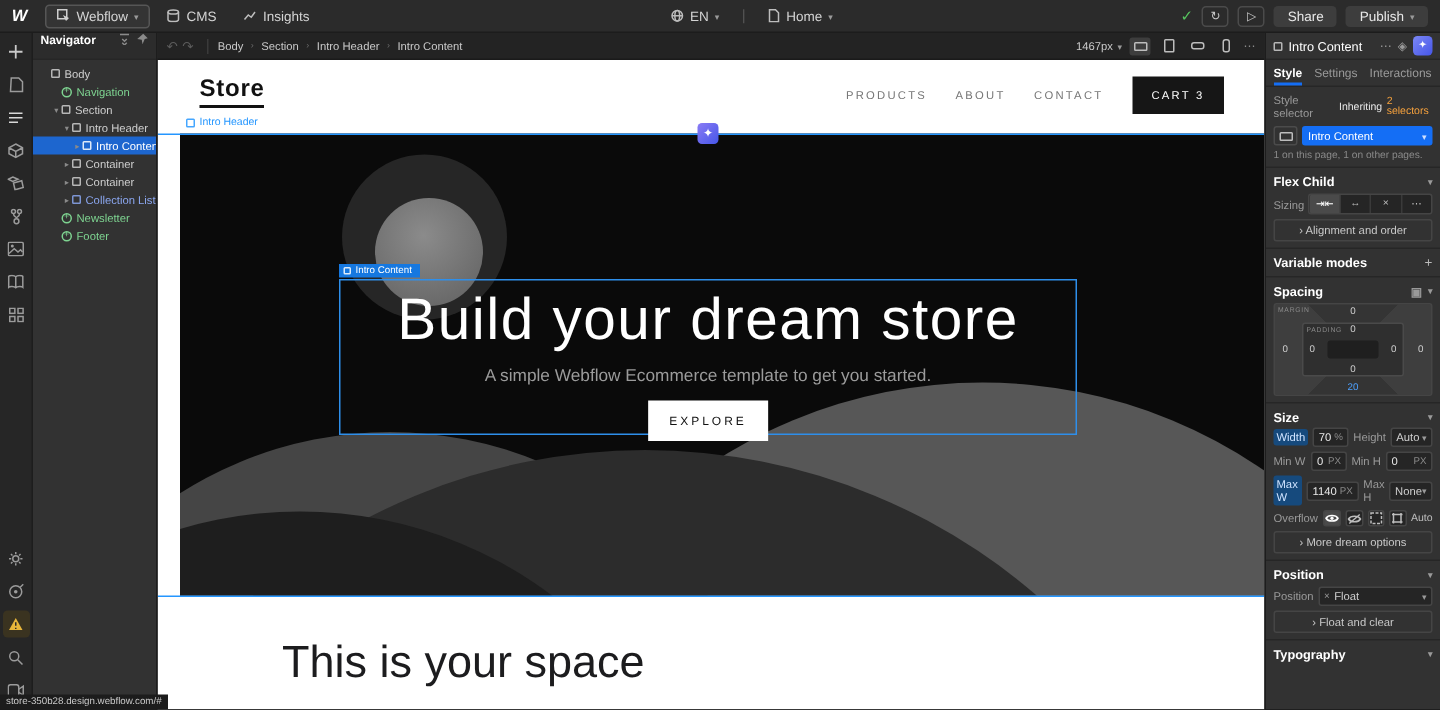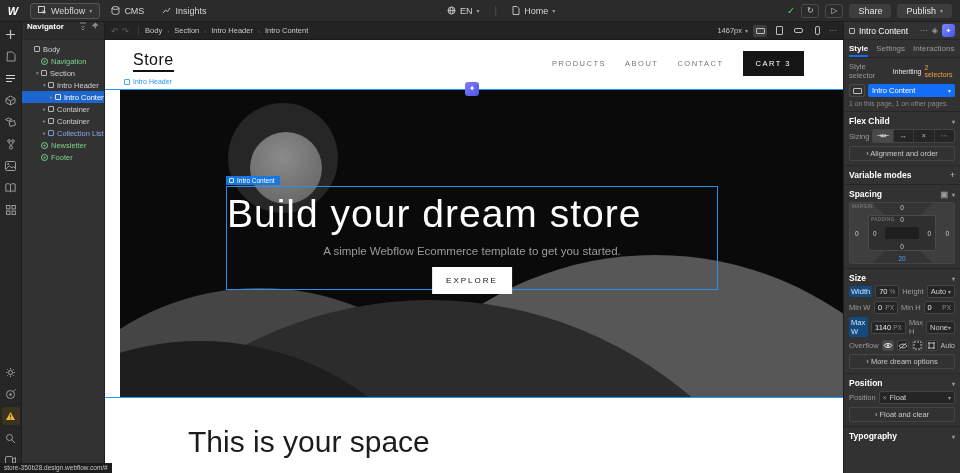--- a/index.html
+++ b/index.html
@@ -55,40 +55,40 @@
   .dev.active { background:#3d3d3d; }
   .dev i { display:block; border:1px solid #bdbdbd; }
   .d-desktop{ width:9px; height:6px; border-radius:1px; }
   .d-tablet{ width:7px; height:9px; border-radius:1px; }
   .d-land{ width:9px; height:5px; border-radius:2px; }
   .d-port{ width:5px; height:9px; border-radius:2px; }
   .dots { color:#8a8a8a; font-size:8px; cursor:pointer; }
 
   
   #canvas { position:absolute; left:105px; top:40px; width:738px; height:433px; background:#ffffff; overflow:hidden; z-index:10; }
-  .store-brand { position:absolute; left:28px; top:11px; font-size:16px; font-weight:normal; color:#111; border-bottom:2.5px solid #111; padding-bottom:1px; letter-spacing:.5px; cursor:pointer; }
-  .store-nav { position:absolute; right:39px; top:11px; display:flex; align-items:center; gap:19px; }
+  .store-brand { position:absolute; left:28px; top:11px; font-size:16px; font-weight:bold; color:#111; border-bottom:2.5px solid #111; padding-bottom:1px; letter-spacing:.5px; cursor:pointer; }
+  .store-nav { position:absolute; right:27px; top:11px; display:flex; align-items:center; gap:19px; }
   .store-link { font-size:7.5px; letter-spacing:1.5px; color:#757575; cursor:pointer; }
   .cart-btn { background:#161616; color:#fff; font-size:7.5px; letter-spacing:1.5px; padding:8px 13px; cursor:pointer; }
   .sec-label { position:absolute; left:19px; top:38px; display:flex; align-items:center; gap:3px; color:#2496ff; font-size:7px; cursor:pointer; }
   .sec-label .tree-box { width:6px; height:6px; border-color:#2496ff; margin-right:0; }
   .sel-line { position:absolute; left:0; width:738px; height:1px; background:#2496ff; z-index:5; }
   .add-handle { position:absolute; left:360px; top:42px; width:14px; height:14px; border-radius:3px; background:linear-gradient(135deg,#8a7bf5,#4656e8); color:#fff; font-size:8px; line-height:14px; text-align:center; z-index:6; cursor:pointer; }
   .hero { position:absolute; left:15px; top:49px; width:723px; height:308px; background:#0a0a0a; overflow:hidden; }
   .circ-outer { position:absolute; left:108px; top:14px; width:110px; height:110px; border-radius:50%; background:#262626; }
   .circ-inner { position:absolute; left:130px; top:43px; width:72px; height:72px; border-radius:50%; background:radial-gradient(circle at 45% 35%, #8b8b8b, #686868 80%); }
   .wave { position:absolute; border-radius:50%; }
   .w-light { left:205px; top:166px; width:660px; height:660px; background:#575757; }
   .w-mid { left:-120px; top:199px; width:520px; height:520px; background:#454545; }
   .w-dark { left:-90px; top:211px; width:800px; height:800px; background:#2c2c2c; }
   .w-darkest { left:-200px; top:252px; width:560px; height:560px; background:#1e1e1e; }
   .content-tag { position:absolute; left:106px; top:87px; background:#1678e0; color:#fff; font-size:6.5px; padding:1px 5px 1px 3px; display:flex; align-items:center; gap:3px; z-index:4; cursor:pointer; }
   .content-tag .tree-box{ width:5px; height:5px; border-color:#fff; margin-right:0; }
   .content-sel { position:absolute; left:106px; top:97px; width:492px; height:104px; border:1px solid #2e8feb; z-index:3; }
-  .hero-title { position:absolute; left:0; right:0; top:5px; color:#fff; font-size:39px; font-weight:500; letter-spacing:1px; white-space:nowrap; }
+  .hero-title { position:absolute; left:0; right:0; top:5px; text-align:center; color:#fff; font-size:39px; font-weight:500; letter-spacing:1px; white-space:nowrap; }
   .hero-sub { position:absolute; left:0; right:0; top:58px; text-align:center; color:#9b9b9b; font-size:11.5px; }
   .hero-cta { position:absolute; left:50%; transform:translateX(-50%); top:80px; background:#fff; color:#111; font-size:8px; letter-spacing:2px; padding:9px 14px; cursor:pointer; }
   .next-heading { position:absolute; left:83px; top:385px; font-size:30px; font-weight:500; color:#1c1c1e; }
 
   
   #inspector { position:absolute; left:843px; top:22px; width:117px; height:451px; background:#323232; border-left:1px solid #1d1d1d; z-index:30; font-size:8px; overflow:hidden; }
   .insp-head { height:18px; display:flex; align-items:center; padding:0 5px; gap:4px; border-bottom:1px solid #262626; }
   .insp-el { flex:1; display:flex; align-items:center; gap:4px; color:#fff; font-size:8.5px; }
   .insp-el .tree-box { border-color:#cfcfcf; margin-right:0; }
   .hd-ic { color:#9a9a9a; font-size:8px; cursor:pointer; }

